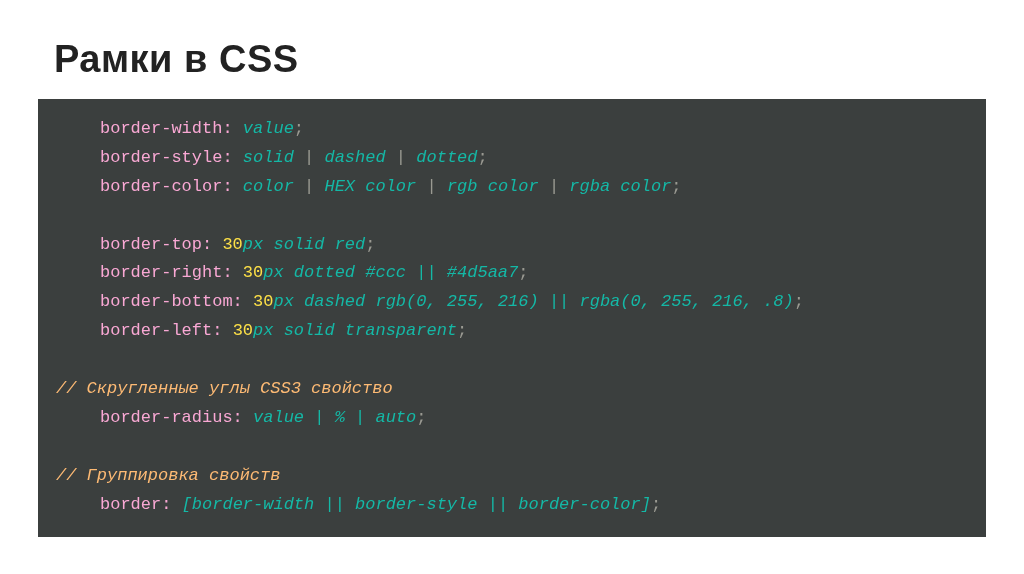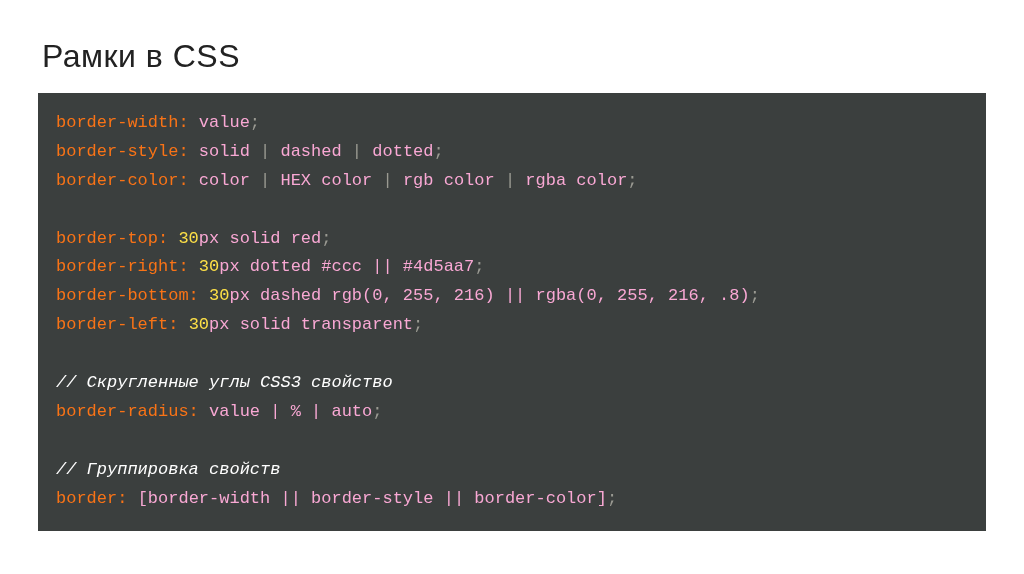--- a/index.html
+++ b/index.html
@@ -11,43 +11,43 @@
     font-family: Arial, Helvetica, sans-serif;
     overflow: hidden;
   }
   .slide {
     box-sizing: border-box;
     width: 1024px;
     height: 574px;
     padding: 38px 38px 0 38px;
   }
   h1.title {
-    margin: 0 0 18px 4px;
-    font-size: 32px;
-    font-weight: 400;
+    margin: 0 0 18px 16px;
+    font-size: 38px;
+    font-weight: 700;
     color: #222;
     letter-spacing: 0.5px;
   }
   .code-block {
     background: #3b3f3e;
     color: #9a9a92;
     font-family: "Courier New", Courier, monospace;
     font-size: 17px;
     line-height: 1.7;
     padding: 16px 18px 18px 18px;
     box-sizing: border-box;
     width: 100%;
     white-space: pre;
     overflow: hidden;
   }
-  .prop   { color: #f97316; }
-  .val    { color: #f9a8d4; }  
+  .prop   { color: #f9a8d4; margin-left: 44px; }
+  .val    { color: #14b8a6; font-style: italic; }  
   .num    { color: #fde047; }  
   .punct  { color: #9a9a92; }
-  .cmt    { color: #ffffff; font-style: italic; }
+  .cmt    { color: #fdba74; font-style: italic; }
   .line   { display: block; }
 </style>
 </head>
 <body>
 
 <div class="slide">
   <h1 class="title">Рамки в CSS</h1>
 
   <div class="code-block"><span class="line"><span class="prop">border-width:</span> <span class="val">value</span><span class="punct">;</span></span><span class="line"><span class="prop">border-style:</span> <span class="val">solid</span><span class="punct"> | </span><span class="val">dashed</span><span class="punct"> | </span><span class="val">dotted</span><span class="punct">;</span></span><span class="line"><span class="prop">border-color:</span> <span class="val">color</span><span class="punct"> | </span><span class="val">HEX color</span><span class="punct"> | </span><span class="val">rgb color</span><span class="punct"> | </span><span class="val">rgba color</span><span class="punct">;</span></span><span class="line"> </span><span class="line"><span class="prop">border-top:</span> <span class="num">30</span><span class="val">px solid red</span><span class="punct">;</span></span><span class="line"><span class="prop">border-right:</span> <span class="num">30</span><span class="val">px dotted #ccc || #4d5aa7</span><span class="punct">;</span></span><span class="line"><span class="prop">border-bottom:</span> <span class="num">30</span><span class="val">px dashed rgb(0, 255, 216) || rgba(0, 255, 216, .8)</span><span class="punct">;</span></span><span class="line"><span class="prop">border-left:</span> <span class="num">30</span><span class="val">px solid transparent</span><span class="punct">;</span></span><span class="line"> </span><span class="line cmt">// Скругленные углы CSS3 свойство</span><span class="line"><span class="prop">border-radius:</span> <span class="val">value | % | auto</span><span class="punct">;</span></span><span class="line"> </span><span class="line cmt">// Группировка свойств</span><span class="line"><span class="prop">border:</span> <span class="val">[border-width || border-style || border-color]</span><span class="punct">;</span></span></div>
 </div>

